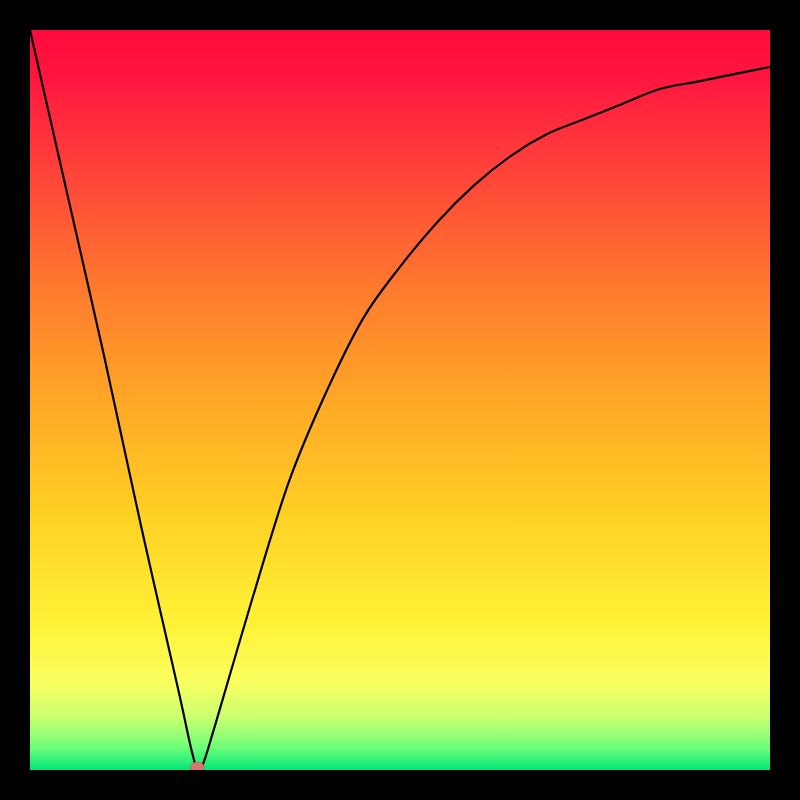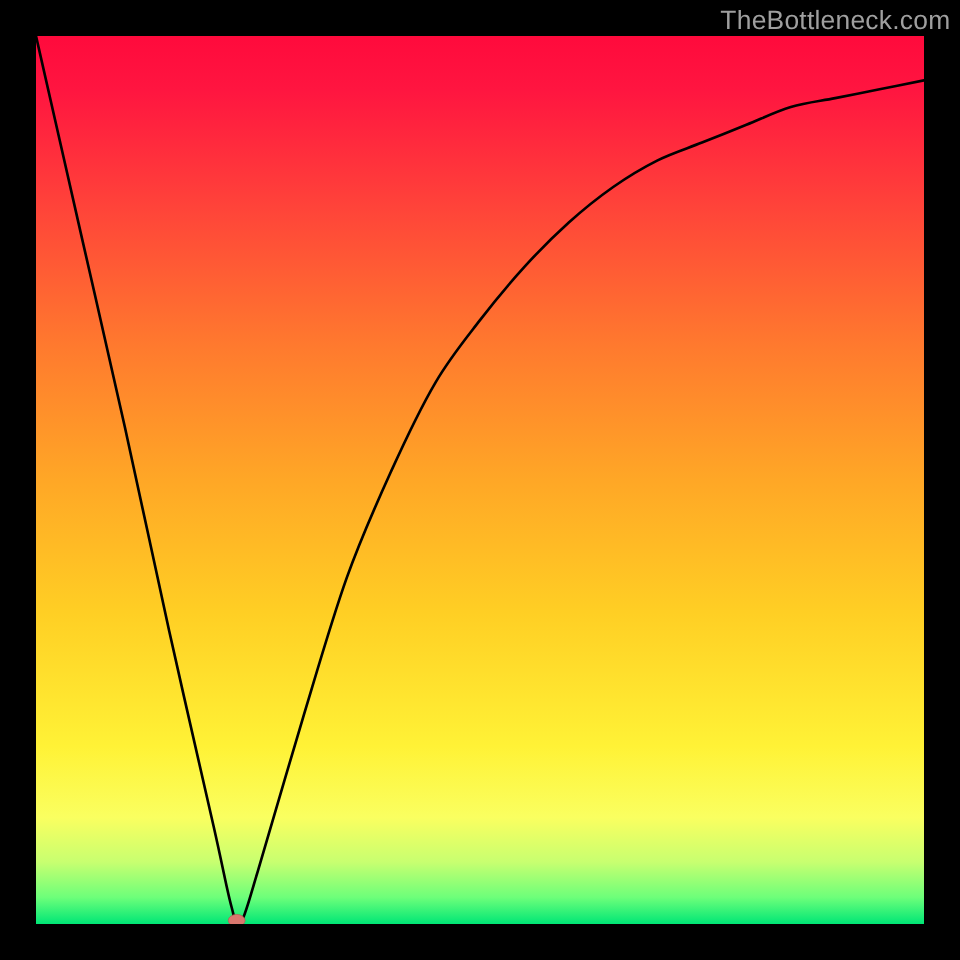--- a/index.html
+++ b/index.html
@@ -75,14 +75,13 @@
 
 <div class="frame">
 
   <div class="plot-area">
     <svg class="curve-svg" viewBox="0 0 740 740" preserveAspectRatio="none">
       <path id="curvePath" class="curve-path" d="M 0.00 0.00 C 6.17 27.13, 24.67 108.53, 37.00 162.80 C 49.33 217.07, 61.67 270.10, 74.00 325.60 C 86.33 381.10, 98.67 440.30, 111.00 495.80 C 123.33 551.30, 139.37 620.37, 148.00 658.60 C 156.63 696.83, 159.10 711.63, 162.80 725.20 C 166.50 738.77, 166.50 744.93, 170.20 740.00 C 173.90 735.07, 176.37 723.97, 185.00 695.60 C 193.63 667.23, 209.67 610.50, 222.00 569.80 C 234.33 529.10, 246.67 485.93, 259.00 451.40 C 271.33 416.87, 283.67 389.73, 296.00 362.60 C 308.33 335.47, 320.67 309.57, 333.00 288.60 C 345.33 267.63, 357.67 252.83, 370.00 236.80 C 382.33 220.77, 394.67 205.97, 407.00 192.40 C 419.33 178.83, 431.67 166.50, 444.00 155.40 C 456.33 144.30, 468.67 134.43, 481.00 125.80 C 493.33 117.17, 505.67 109.77, 518.00 103.60 C 530.33 97.43, 542.67 93.73, 555.00 88.80 C 567.33 83.87, 579.67 78.93, 592.00 74.00 C 604.33 69.07, 616.67 62.90, 629.00 59.20 C 641.33 55.50, 653.67 54.27, 666.00 51.80 C 678.33 49.33, 690.67 46.87, 703.00 44.40 C 715.33 41.93, 733.83 38.23, 740.00 37.00"></path>
       <ellipse id="markerDot" class="marker" cx="167.24" cy="737.00" rx="7" ry="5"></ellipse>
     </svg>
   </div>
 
-  <div class="watermark">TheBottleneck.com</div>
 </div>
 
 </body></html>

